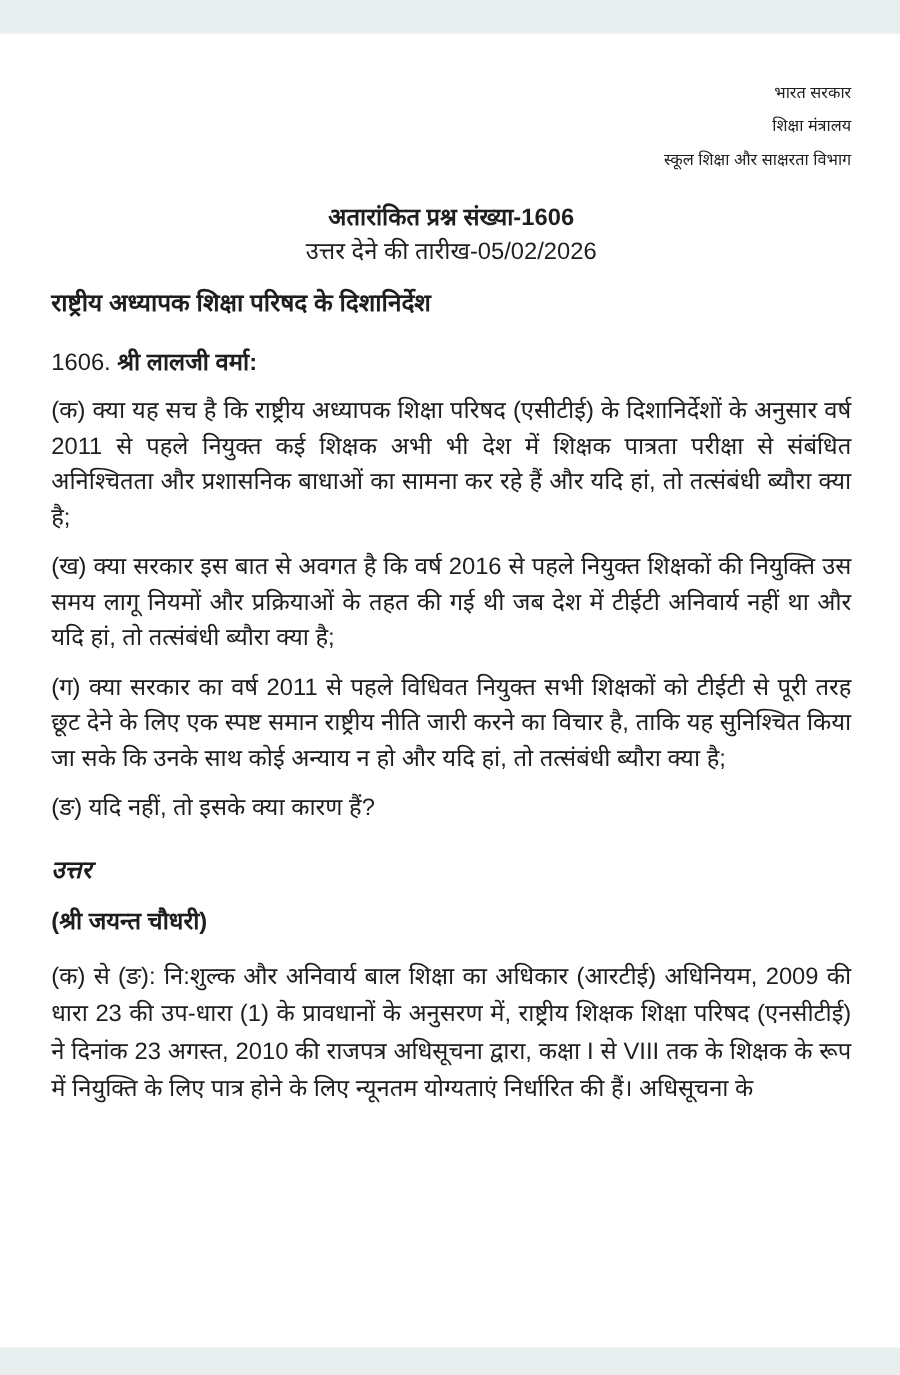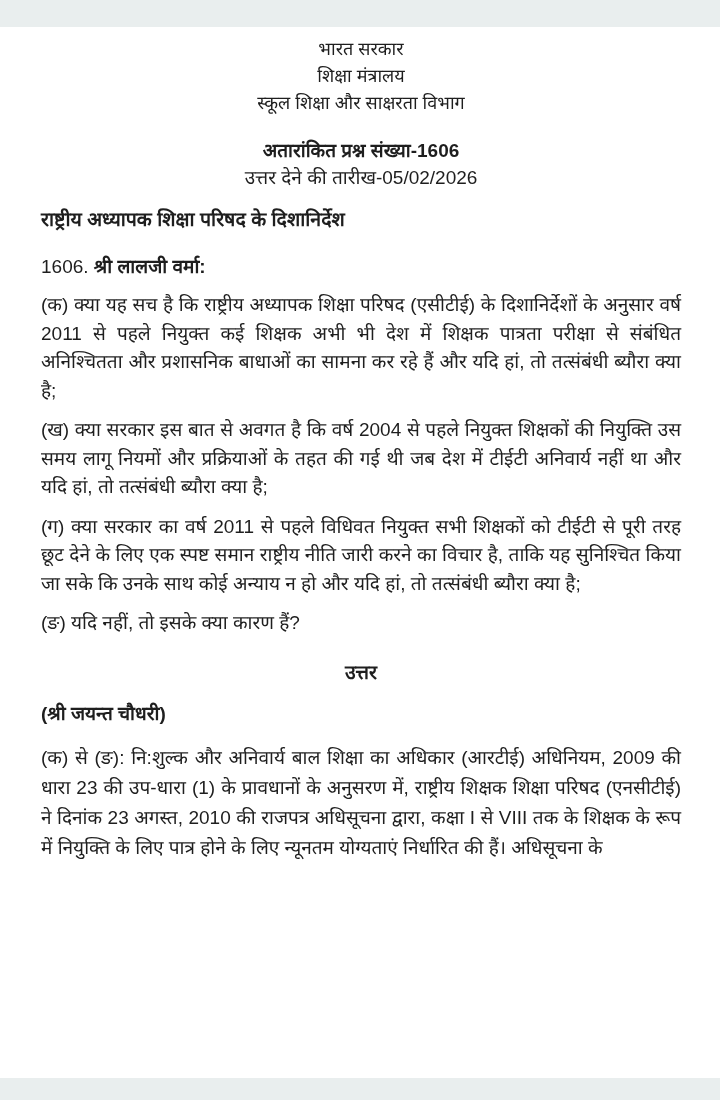--- a/index.html
+++ b/index.html
@@ -28,23 +28,23 @@
   .band.bottom { bottom: 0; height: 22px; }
 
   .content {
     position: absolute;
     left: 41px;
     right: 39px;
     top: 0;
   }
 
   .gov-header {
-    padding-top: 36px;
-    text-align: center;
-    font-size: 18px;
+    padding-top: 60px;
+    text-align: right;
+    font-size: 13px;
     line-height: 27px;
   }
   .session-block {
     margin-top: 20px;
     text-align: center;
     font-size: 19px;
     line-height: 27px;
   }
   .bold { font-weight: 700; }
   .doc-title {
@@ -66,24 +66,24 @@
     line-height: 26px;
   }
   .para {
     margin: 11px 0 0 0;
     font-size: 19px;
     line-height: 28.5px;
     text-align: justify;
   }
   .answer-heading {
     margin-top: 21px;
-    text-align: center;
     font-weight: 700;
     font-size: 19.5px;
     line-height: 26px;
+    font-style: italic;
   }
   .minister-block {
     margin-top: 16px;
     font-weight: 700;
     font-size: 19px;
     line-height: 26px;
   }
   .answer-para {
     margin-top: 16px;
     font-size: 19px;
@@ -110,21 +110,21 @@
   </div>
 
   <div class="doc-title">राष्ट्रीय अध्यापक शिक्षा परिषद के दिशानिर्देश</div>
 
   <div class="asker-line">
     <span>1606. </span><span class="name">श्री लालजी वर्मा:</span>
   </div>
 
 
   <p class="para">(क) क्या यह सच है कि राष्ट्रीय अध्यापक शिक्षा परिषद (एसीटीई) के दिशानिर्देशों के अनुसार वर्ष 2011 से पहले नियुक्त कई शिक्षक अभी भी देश में शिक्षक पात्रता परीक्षा से संबंधित अनिश्चितता और प्रशासनिक बाधाओं का सामना कर रहे हैं और यदि हां, तो तत्संबंधी ब्यौरा क्या है;</p>
-  <p class="para">(ख) क्या सरकार इस बात से अवगत है कि वर्ष 2004 से पहले नियुक्त शिक्षकों की नियुक्ति उस समय लागू नियमों और प्रक्रियाओं के तहत की गई थी जब देश में टीईटी अनिवार्य नहीं था और यदि हां, तो तत्संबंधी ब्यौरा क्या है;</p>
+  <p class="para">(ख) क्या सरकार इस बात से अवगत है कि वर्ष 2016 से पहले नियुक्त शिक्षकों की नियुक्ति उस समय लागू नियमों और प्रक्रियाओं के तहत की गई थी जब देश में टीईटी अनिवार्य नहीं था और यदि हां, तो तत्संबंधी ब्यौरा क्या है;</p>
   <p class="para">(ग) क्या सरकार का वर्ष 2011 से पहले विधिवत नियुक्त सभी शिक्षकों को टीईटी से पूरी तरह छूट देने के लिए एक स्पष्ट समान राष्ट्रीय नीति जारी करने का विचार है, ताकि यह सुनिश्चित किया जा सके कि उनके साथ कोई अन्याय न हो और यदि हां, तो तत्संबंधी ब्यौरा क्या है;</p>
   <p class="para">(ङ) यदि नहीं, तो इसके क्या कारण हैं?</p>
 
   <div class="answer-heading">उत्तर</div>
 
   <div class="minister-block">
     <div>(श्री जयन्त चौधरी)</div>
   </div>
 
   <p class="answer-para">(क) से (ङ): नि:शुल्क और अनिवार्य बाल शिक्षा का अधिकार (आरटीई) अधिनियम, 2009 की धारा 23 की उप-धारा (1) के प्रावधानों के अनुसरण में, राष्ट्रीय शिक्षक शिक्षा परिषद (एनसीटीई) ने दिनांक 23 अगस्त, 2010 की राजपत्र अधिसूचना द्वारा, कक्षा I से VIII तक के शिक्षक के रूप में नियुक्ति के लिए पात्र होने के लिए न्यूनतम योग्यताएं निर्धारित की हैं। अधिसूचना के</p>

